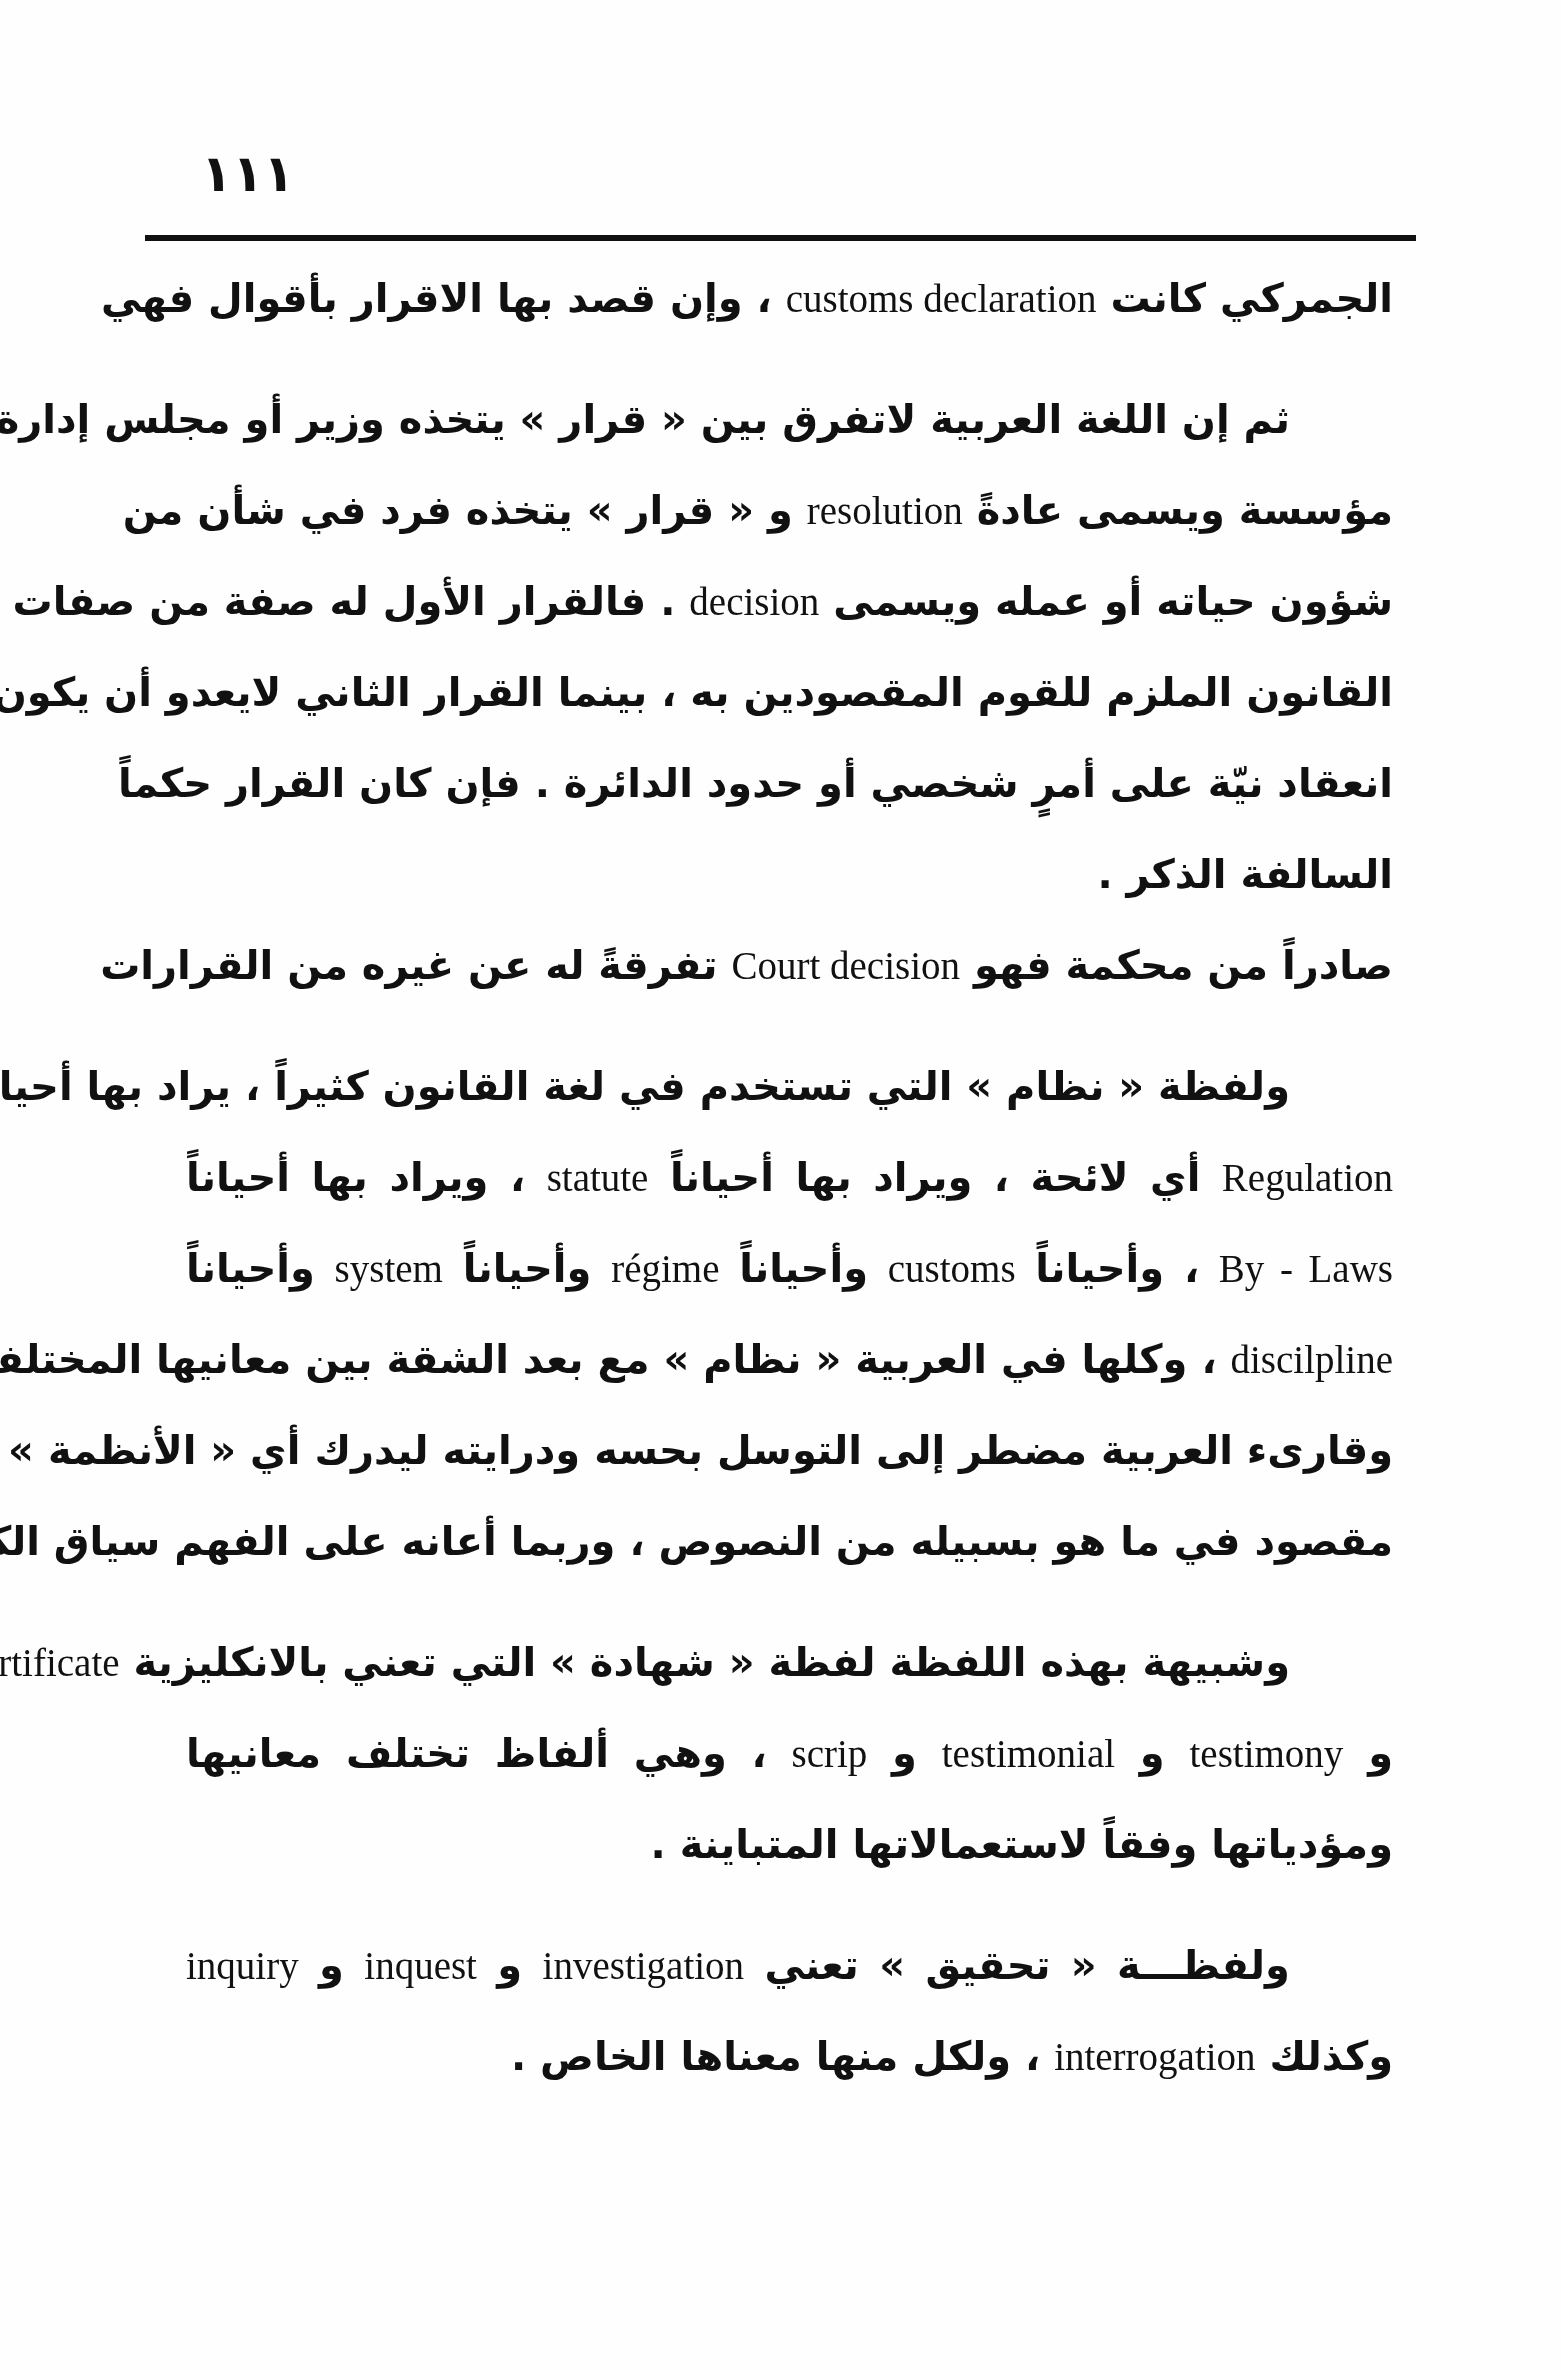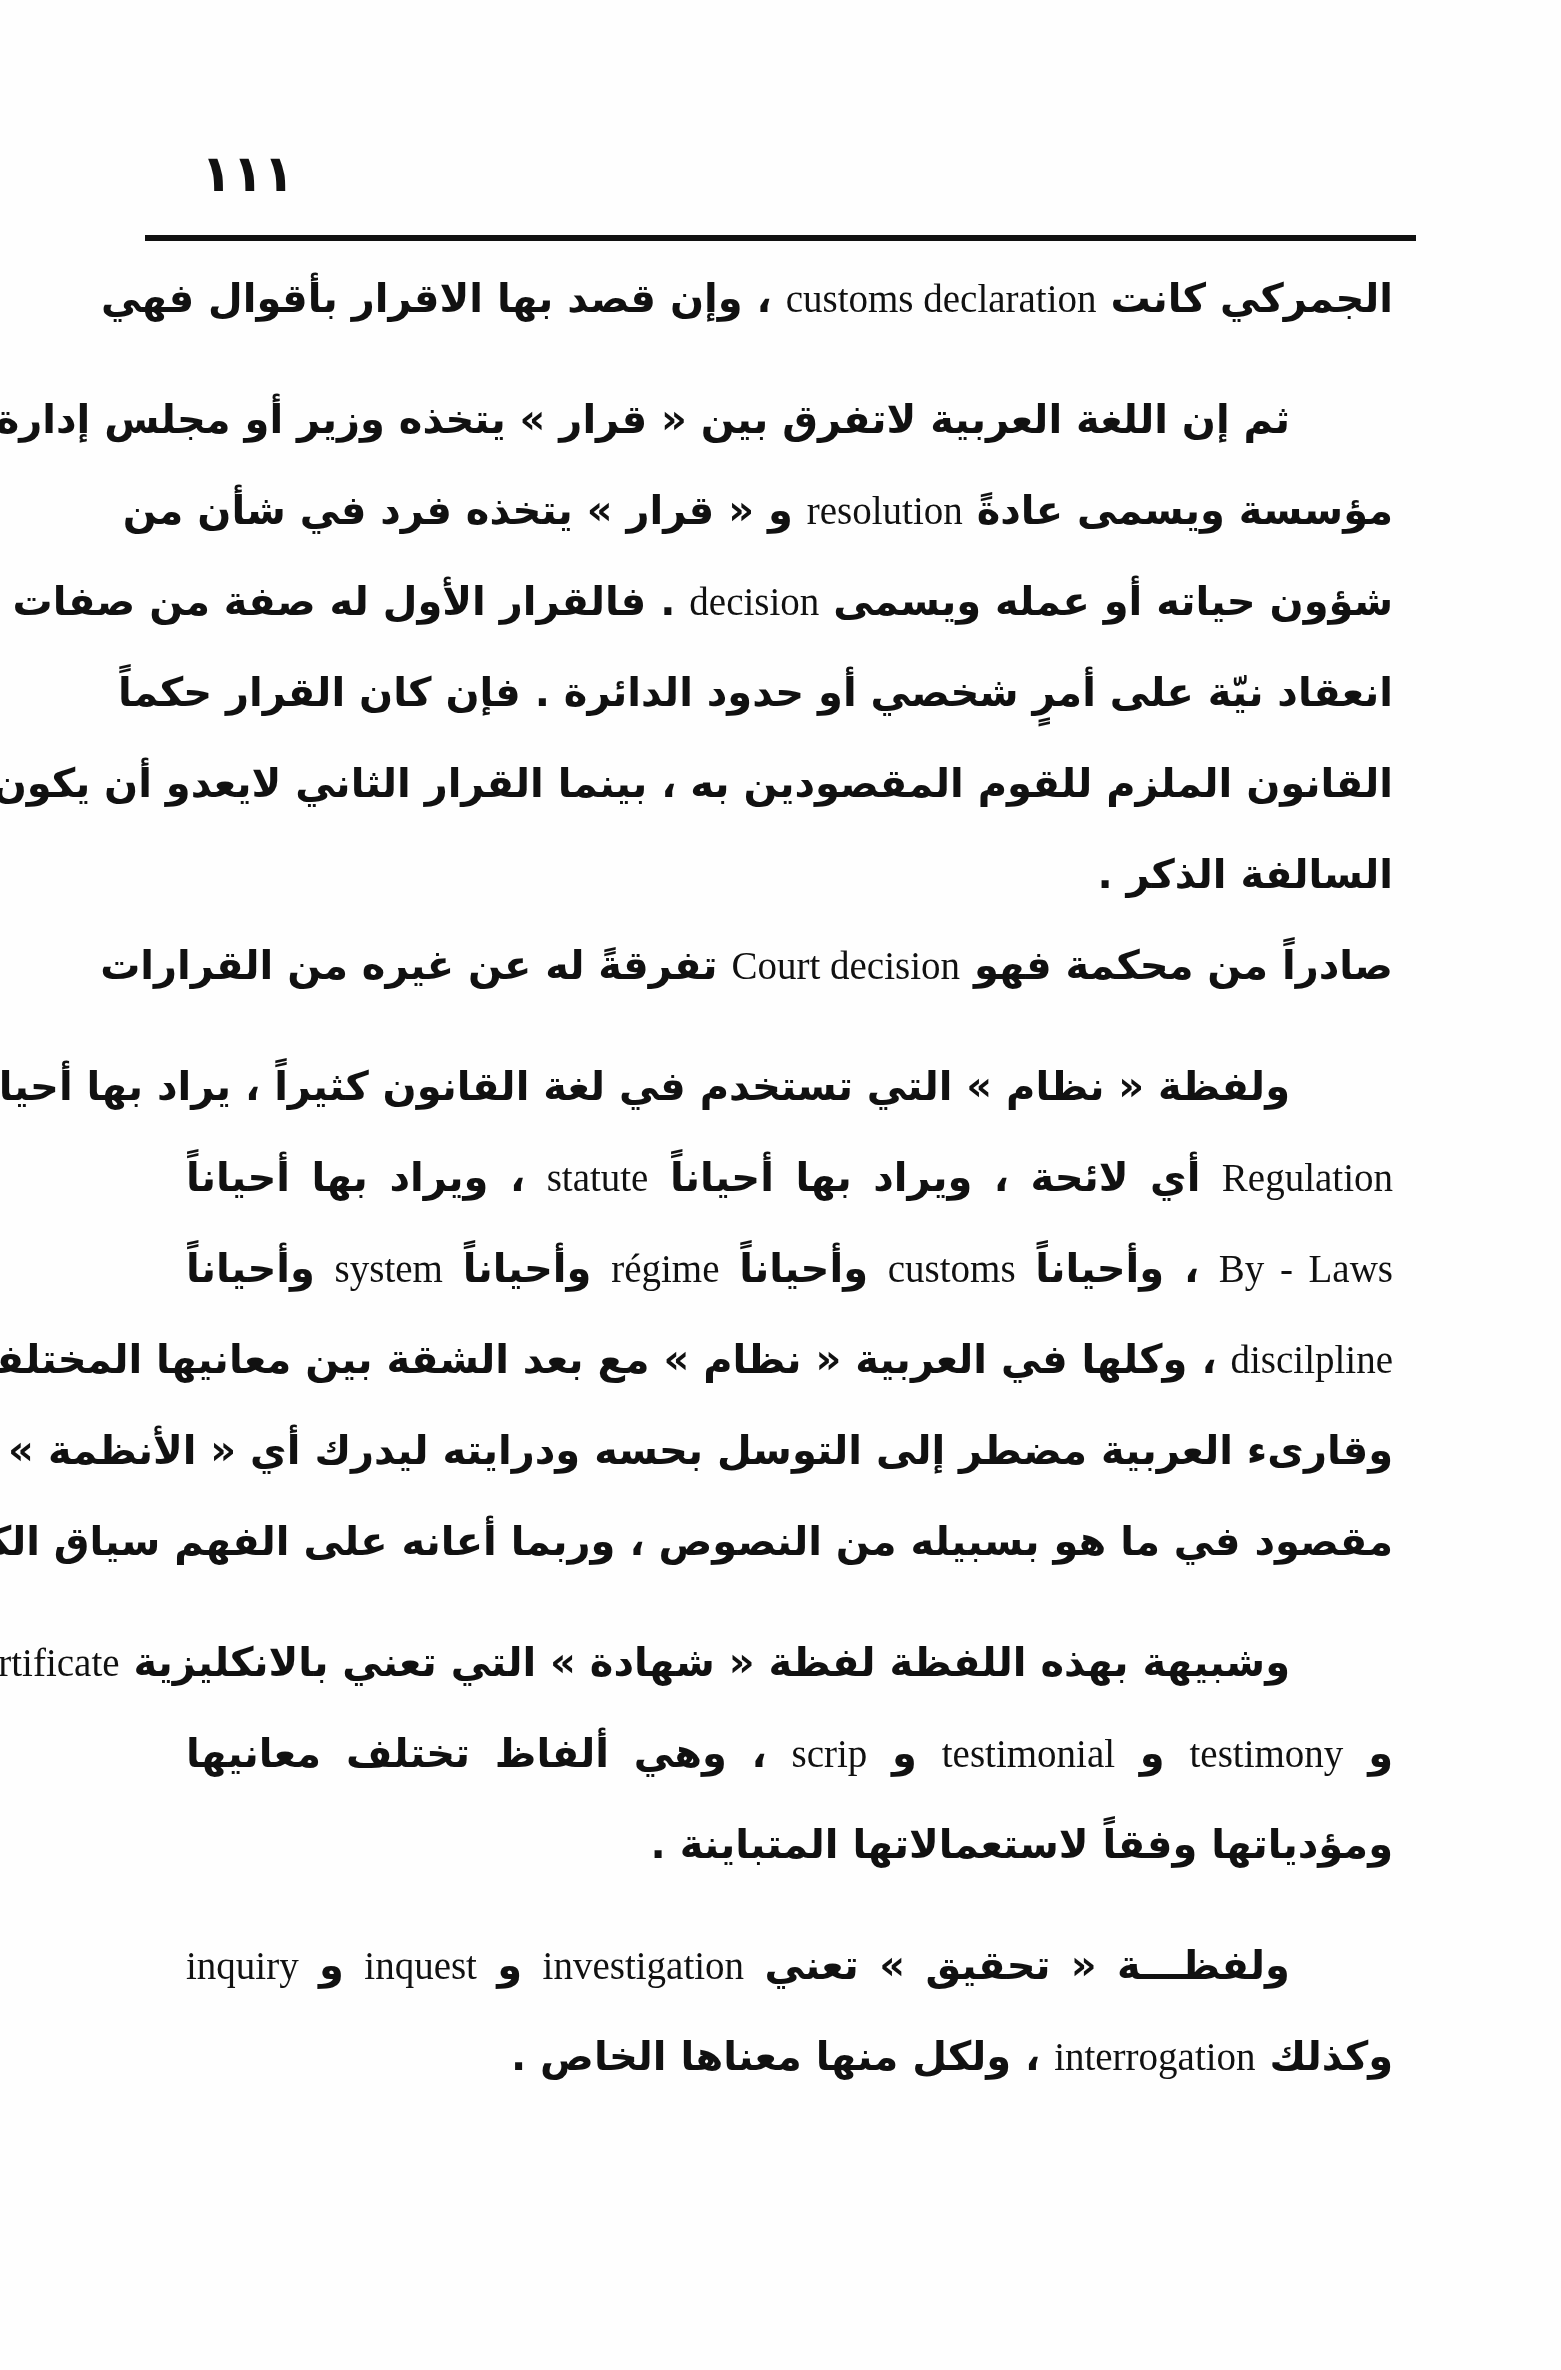--- a/index.html
+++ b/index.html
@@ -47,22 +47,22 @@
   <div class="rule"></div>
 
   <div class="body-text">
     <div class="para">
       <span class="line">الجمركي كانت <span class="latin">customs declaration</span> ، وإن قصد بها الاقرار بأقوال فهي</span>
     </div>
     <div class="para">
       <span class="line indent">ثم إن اللغة العربية لاتفرق بين « قرار » يتخذه وزير أو مجلس إدارة</span>
       <span class="line">مؤسسة ويسمى عادةً <span class="latin">resolution</span> و « قرار » يتخذه فرد في شأن من</span>
       <span class="line">شؤون حياته أو عمله ويسمى <span class="latin">decision</span> . فالقرار الأول له صفة من صفات</span>
+      <span class="line">القانون الملزم للقوم المقصودين به ، بينما القرار الثاني لايعدو أن يكون</span>
       <span class="line">انعقاد نيّة على أمرٍ شخصي أو حدود الدائرة . فإن كان القرار حكماً</span>
-      <span class="line">القانون الملزم للقوم المقصودين به ، بينما القرار الثاني لايعدو أن يكون</span>
       <span class="line last">السالفة الذكر .</span>
       <span class="line">صادراً من محكمة فهو <span class="latin">Court decision</span> تفرقةً له عن غيره من القرارات</span>
     </div>
     <div class="para">
       <span class="line indent">ولفظة « نظام » التي تستخدم في لغة القانون كثيراً ، يراد بها أحياناً</span>
       <span class="line"><span class="latin">Regulation</span> أي لائحة ، ويراد بها أحياناً <span class="latin">statute</span> ، ويراد بها أحياناً</span>
       <span class="line"><span class="latin">By - Laws</span> ، وأحياناً <span class="latin">customs</span> وأحياناً <span class="latin">régime</span> وأحياناً <span class="latin">system</span> وأحياناً</span>
       <span class="line"><span class="latin">discilpline</span> ، وكلها في العربية « نظام » مع بعد الشقة بين معانيها المختلفة .</span>
       <span class="line">وقارىء العربية مضطر إلى التوسل بحسه ودرايته ليدرك أي « الأنظمة »</span>
       <span class="line last">مقصود في ما هو بسبيله من النصوص ، وربما أعانه على الفهم سياق الكلام .</span>

